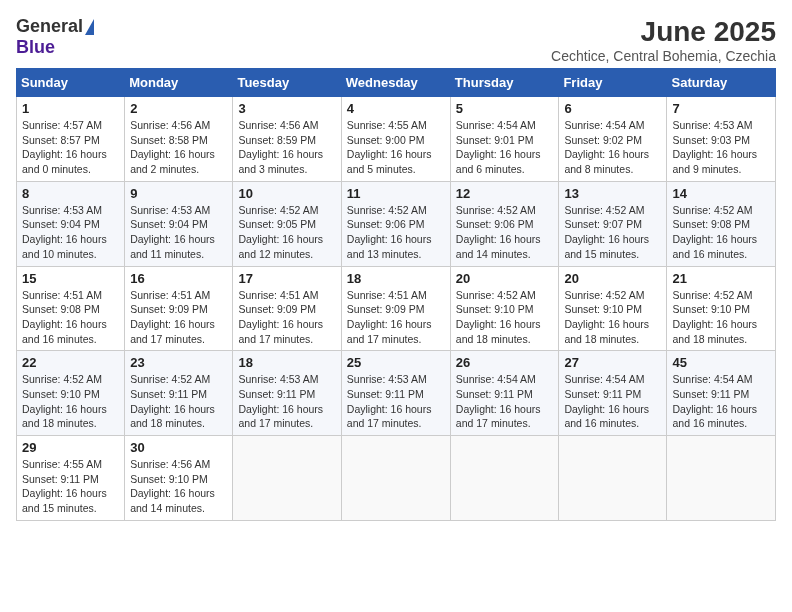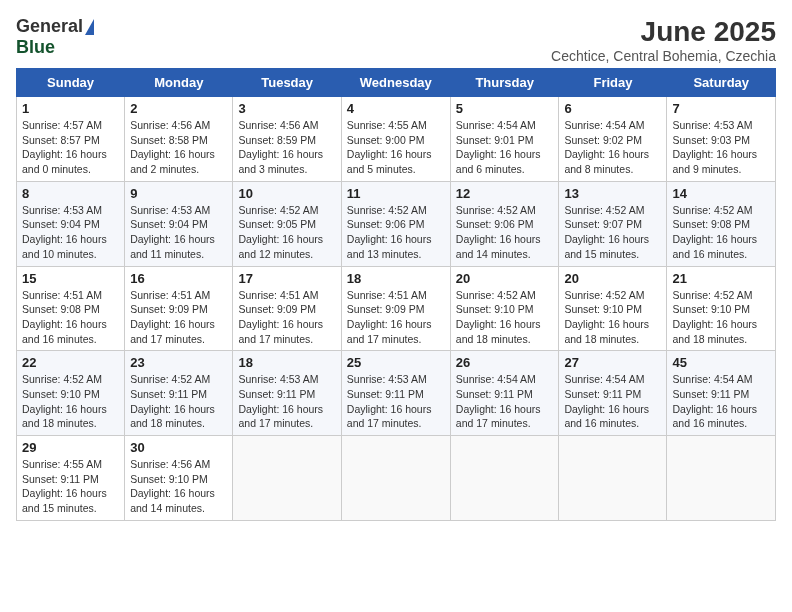--- a/index.html
+++ b/index.html
@@ -39,21 +39,21 @@
     }
     .calendar {
       width: 100%;
       border-collapse: collapse;
       font-size: 11px;
     }
     .calendar th {
       background: #2a5db0;
       color: #fff;
       padding: 6px 4px;
-      text-align: center;
+      text-align: left;
       font-size: 13px;
       font-weight: bold;
       border: 1px solid #2a5db0;
     }
     .calendar td {
       border: 1px solid #ccc;
       padding: 4px 5px;
       vertical-align: top;
       width: 110px;
       min-height: 80px;
@@ -80,21 +80,21 @@
   </style>
 </head>
 <body>
 
 <div class="header">
   <div class="logo">
     <div class="logo-row">
       <span style="font-size:18px;font-weight:bold;color:#333;">General</span>
       <span style="display:inline-block;margin-left:2px;width:0;height:0;border-left:9px solid transparent;border-bottom:16px solid #2a5db0;vertical-align:middle;"></span>
     </div>
-    <span style="font-size:18px;font-weight:bold;color:#14532d;">Blue</span>
+    <span style="font-size:18px;font-weight:bold;color:#4c1d95;">Blue</span>
   </div>
   <div class="title-section">
     <div class="month-title">June 2025</div>
     <div class="subtitle">Cechtice, Central Bohemia, Czechia</div>
   </div>
 </div>
 
 <table class="calendar">
   <thead>
     <tr id="header-row">

